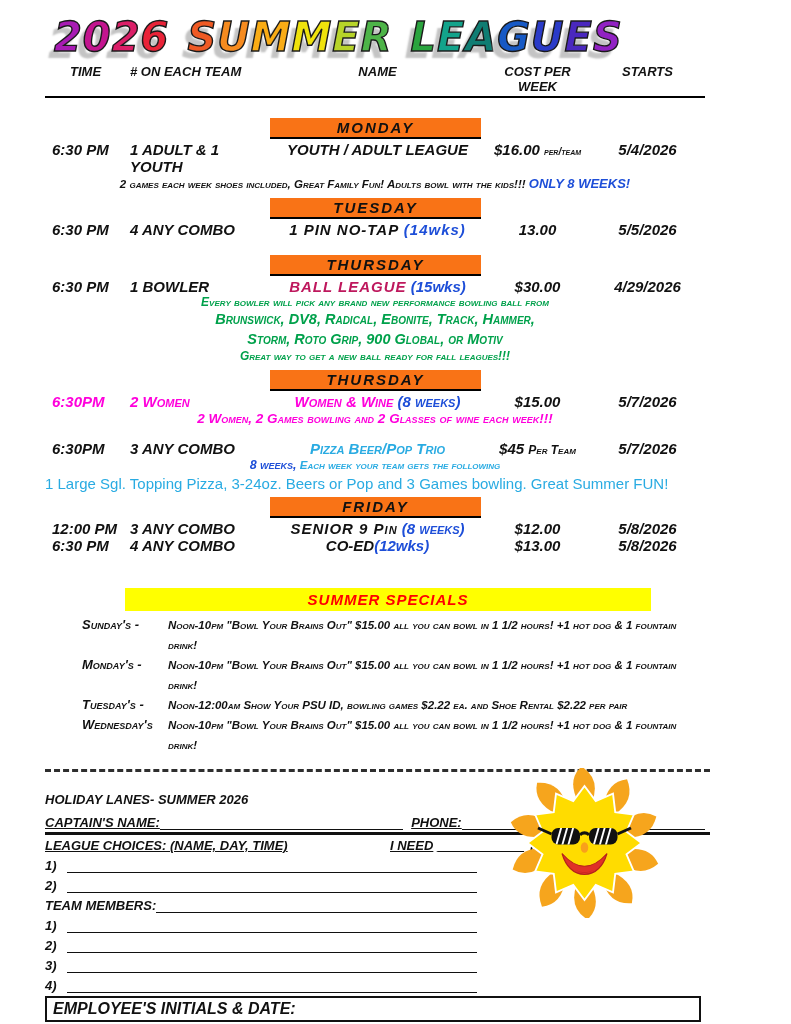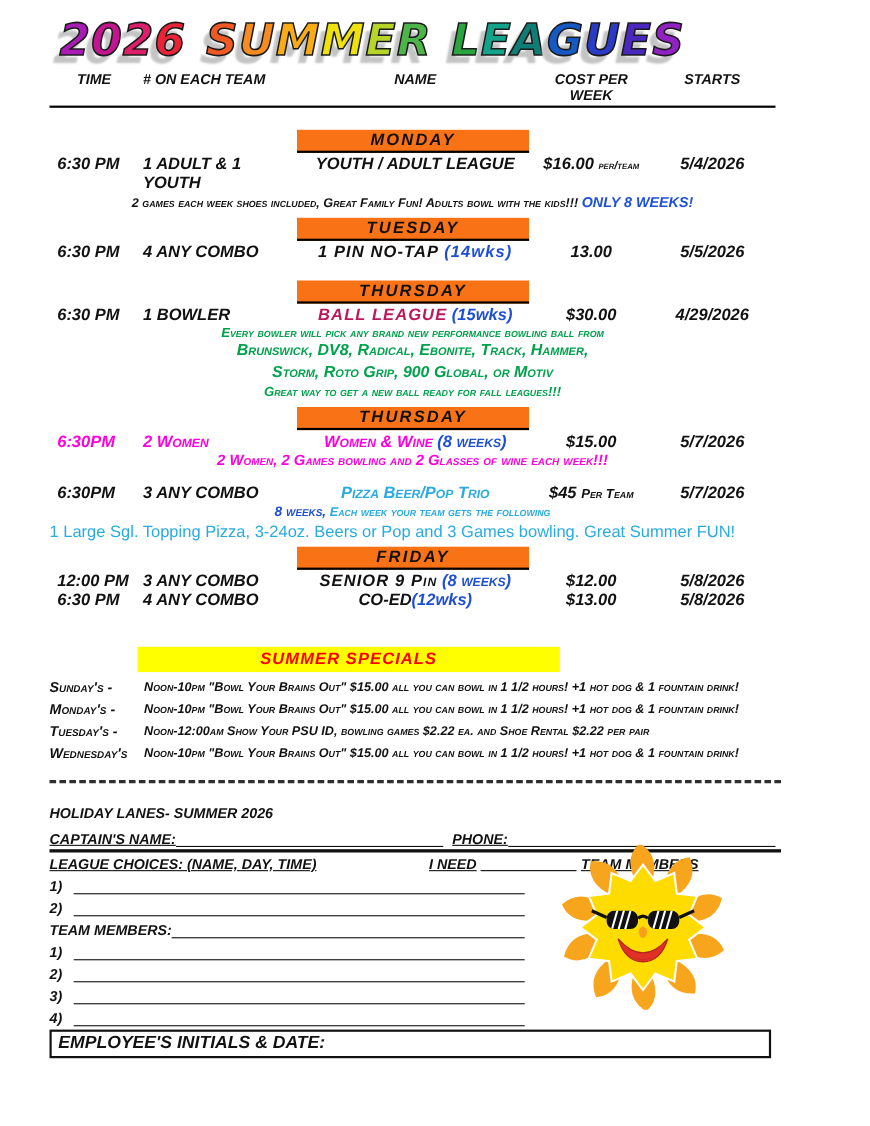--- a/index.html
+++ b/index.html
@@ -36,26 +36,26 @@
   .c-magenta{color:#FF00DC;}
   .c-cyan{color:#29ABE2;}
   .note{text-align:center;font:italic bold 11.5px "Liberation Sans",sans-serif;
         font-variant:small-caps;margin-top:1px;}
   .gline{color:#00A14B;text-align:center;font:italic bold 12px "Liberation Sans",sans-serif;
          font-variant:small-caps;}
   .gline.big{font-size:14.5px;line-height:20px;}
   .plainline{font:15px "Liberation Sans",sans-serif;color:#29ABE2;margin-top:3px;}
 
   
-  .sp-bar{margin-left:80px;width:384px;background:#FFFF00;text-align:center;
+  .sp-bar{margin-left:80px;width:526px;background:#FFFF00;text-align:center;
           font:italic bold 15px "Liberation Sans",sans-serif;color:#FF0000;
           letter-spacing:1px;padding:3px 0;margin-top:34px;}
   .sp-row{display:flex;font:italic bold 11.5px "Liberation Sans",sans-serif;
           font-variant:small-caps;line-height:20px;}
-  .sp-day{width:86px;font-size:13px;flex:none;}
+  .sp-day{width:86px;font-size:13px;flex:none;margin-left:37px;}
   .sp-text{flex:1;}
 
   
   .dashes{border-top:3px dashed #2e2e2e;margin-top:14px;width:665px;}
   .form-head{text-align:left;font:italic bold 13px "Liberation Sans",sans-serif;margin-top:20px;}
   .flabel{font:italic bold 13px "Liberation Sans",sans-serif;white-space:nowrap;}
   .frow{display:flex;align-items:flex-end;margin-top:8px;text-decoration:underline;}
   .wline{flex:1;border-bottom:1.5px solid #111;height:14px;}
   .thick{border-top:3px solid #111;margin-top:2px;}
   .numline{display:flex;align-items:flex-end;width:432px;height:20px;}

